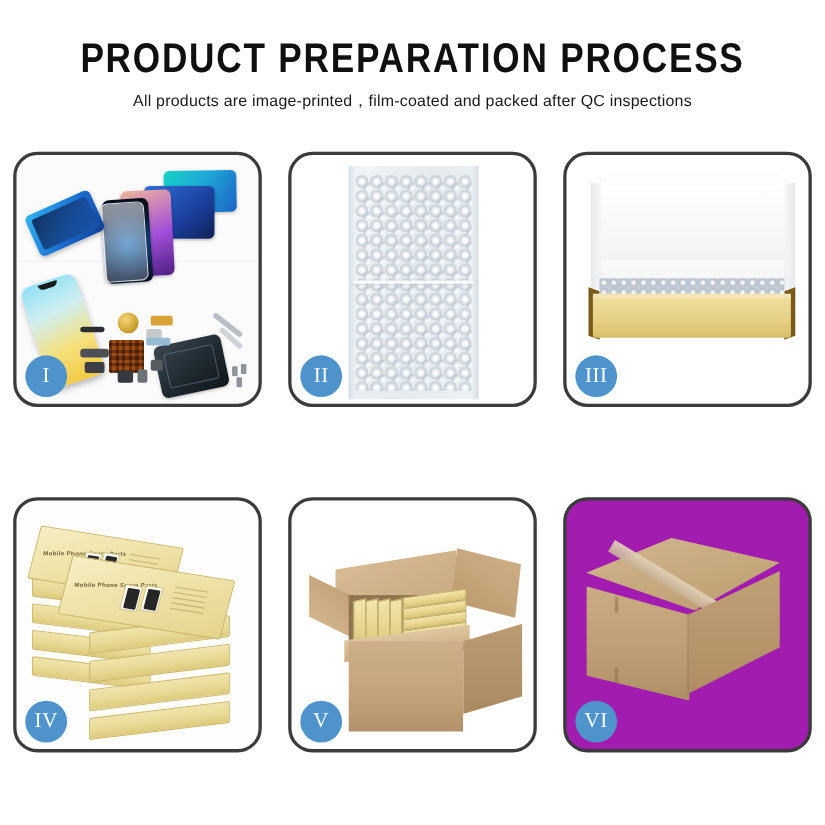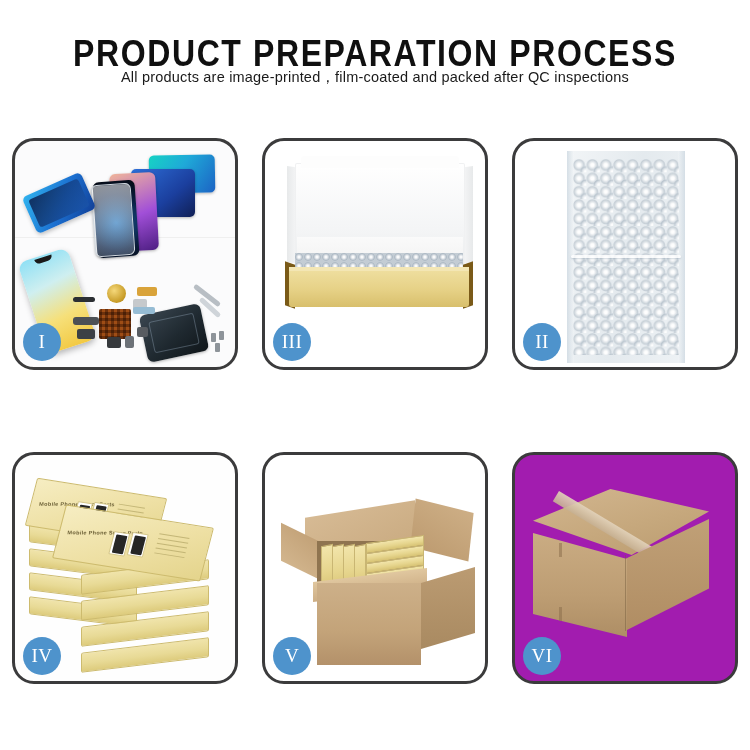--- a/index.html
+++ b/index.html
@@ -12,21 +12,21 @@
   .page{position:relative;width:750px;height:750px;background:#fff;}
 
   
   .header{padding-top:34px;text-align:center;}
   .title{
     font-size:32px;letter-spacing:1.6px;color:#101010;
     font-weight:700;line-height:1.05;white-space:nowrap;
     transform:scaleY(1.18);transform-origin:center top;
   }
   .subtitle{
-    font-size:14.5px;color:#1a1a1a;
+    margin-top:14px;font-size:14.5px;color:#1a1a1a;
     letter-spacing:.2px;white-space:nowrap;
   }
 
   
   .grid{
     position:absolute;left:12px;top:138px;
     width:726px;height:600px;
     display:grid;
     grid-template-columns:repeat(3,226px);
     grid-template-rows:repeat(2,232px);
@@ -334,44 +334,44 @@
         <div class="prt bar"></div>
         <div class="prt tool"></div>
         <div class="prt tool2"></div>
         <div class="prt screw1"></div>
         <div class="prt screw2"></div>
         <div class="prt screw3"></div>
       </div>
       <div class="badge">I</div>
     </div>
 
+    <div class="panel p2">
+      <div class="scene">
+        <div class="wrap"></div>
+        <div class="bubbles"></div>
+        <div class="wrapedgeL"></div>
+        <div class="wrapedgeR"></div>
+        <div class="wrapseam"></div>
+      </div>
+      <div class="badge">II</div>
+    </div>
+
     <div class="panel p3">
       <div class="scene">
         <div class="lidwingL"></div>
         <div class="lidwingR"></div>
         <div class="lid"></div>
         <div class="foam"></div>
         <div class="trayL"></div>
         <div class="trayR"></div>
         <div class="trayfill"></div>
         <div class="tray"></div>
         <div class="traylip"></div>
       </div>
       <div class="badge">III</div>
-    </div>
-
-    <div class="panel p2">
-      <div class="scene">
-        <div class="wrap"></div>
-        <div class="bubbles"></div>
-        <div class="wrapedgeL"></div>
-        <div class="wrapedgeR"></div>
-        <div class="wrapseam"></div>
-      </div>
-      <div class="badge">II</div>
     </div>
 
     <div class="panel p4">
       <div class="scene">
         <div class="stack">
 
           <div class="sbox" style="left:8px;top:62px;width:106px;height:16px;transform:skewY(7deg);"></div>
           <div class="sbox" style="left:8px;top:86px;width:106px;height:16px;transform:skewY(7deg);"></div>
           <div class="sbox" style="left:8px;top:110px;width:106px;height:16px;transform:skewY(7deg);"></div>
           <div class="sbox" style="left:8px;top:134px;width:106px;height:16px;transform:skewY(7deg);"></div>

